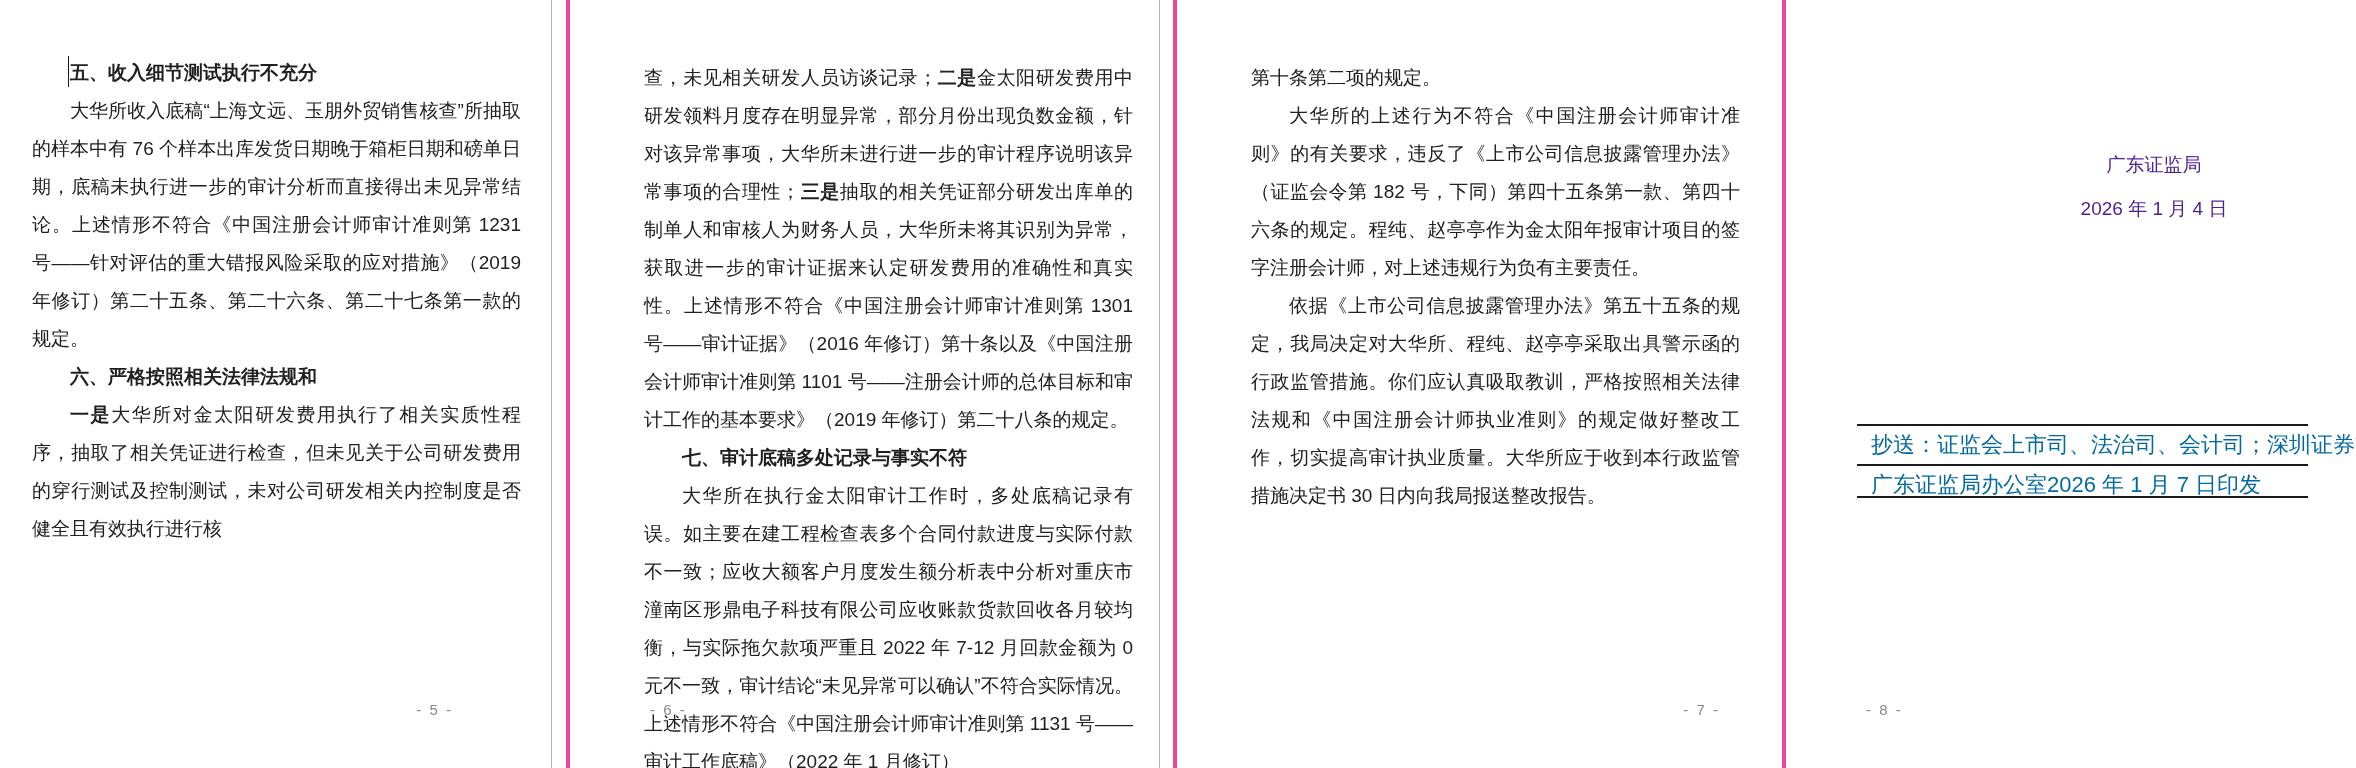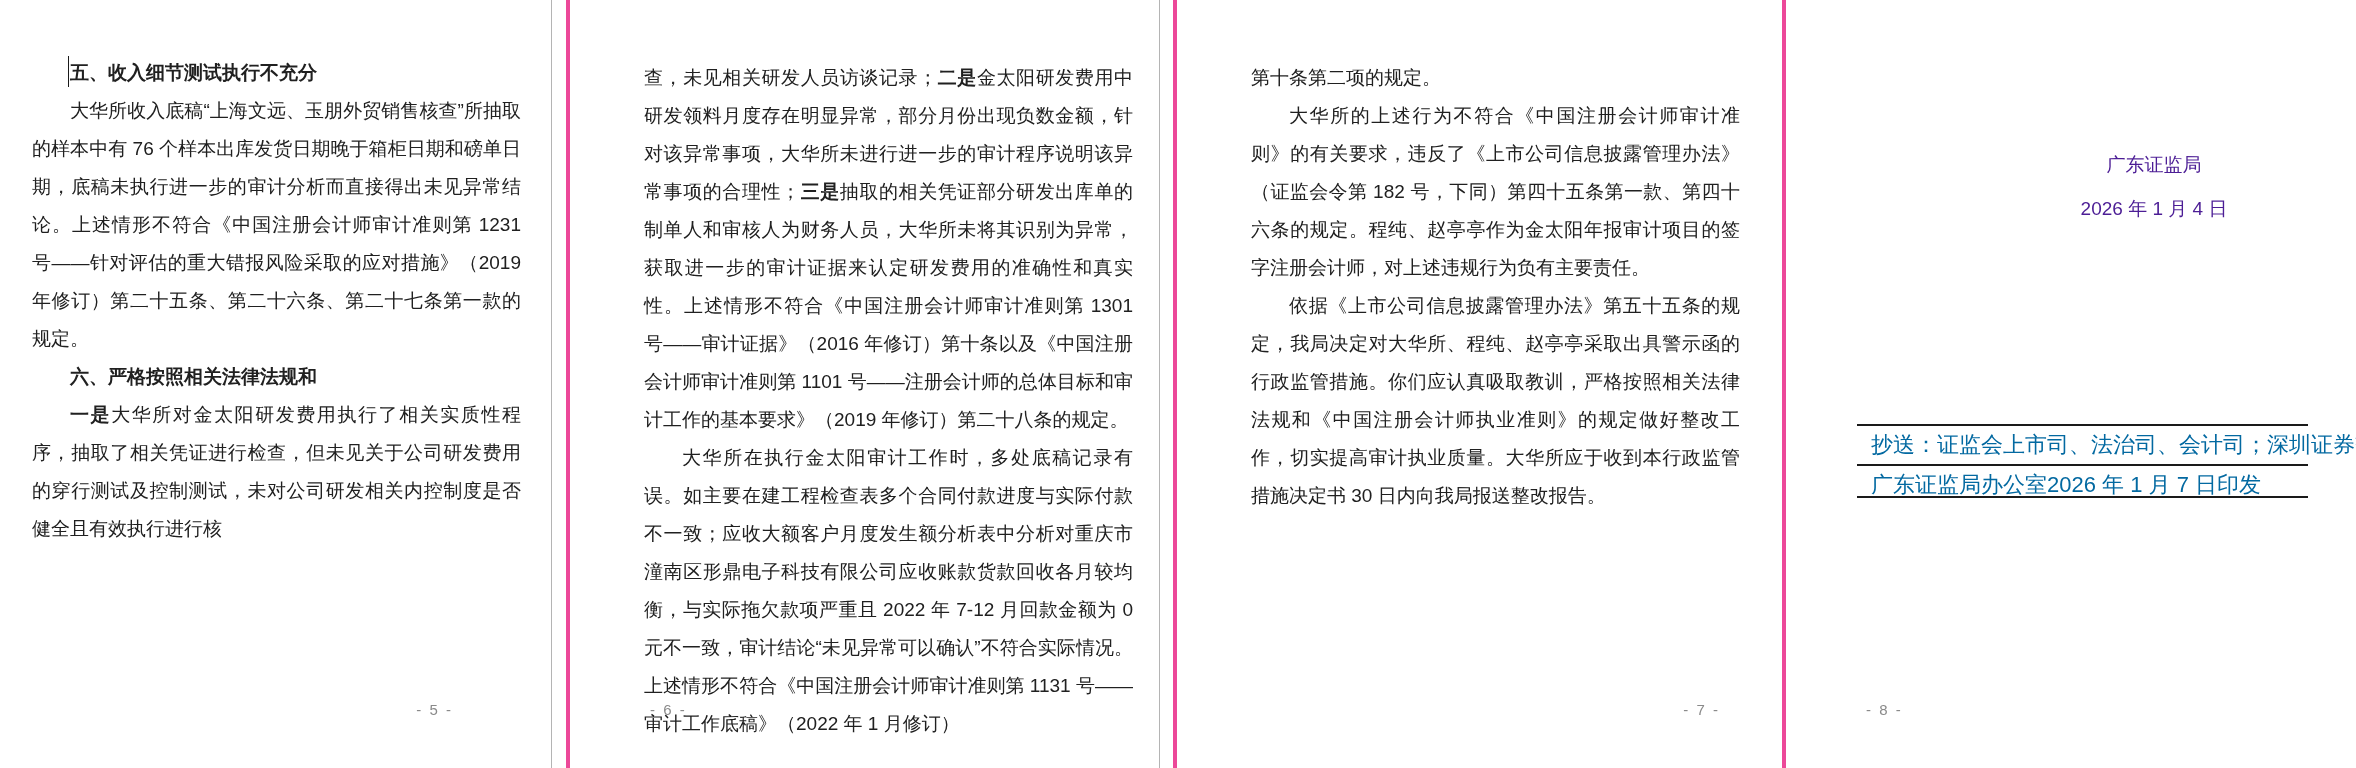--- a/index.html
+++ b/index.html
@@ -83,20 +83,21 @@
         <div class="para indent"><span>大华所收入底稿“上海文远、玉朋外贸销售核查”所抽取的样本中有 76 个样本出库发货日期晚于箱柜日期和磅单日期，底稿未执行进一步的审计分析而直接得出未见异常结论。上述情形不符合《中国注册会计师审计准则第 1231 号——针对评估的重大错报风险采取的应对措施》（2019 年修订）第二十五条、第二十六条、第二十七条第一款的规定。</span></div>
         <div class="para indent heading"><span class="b">六、严格按照相关法律法规和</span></div>
         <div class="para indent"><span class="b">一是</span><span>大华所对金太阳研发费用执行了相关实质性程序，抽取了相关凭证进行检查，但未见关于公司研发费用的穿行测试及控制测试，未对公司研发相关内控制度是否健全且有效执行进行核</span></div>
       </div>
     <div class="pagenum pn-right">- 5 -</div>
   </section>
 
   <section class="page p6">
     <div class="body">
         <div class="para"><span>查，未见相关研发人员访谈记录；</span><span class="b">二是</span><span>金太阳研发费用中研发领料月度存在明显异常，部分月份出现负数金额，针对该异常事项，大华所未进行进一步的审计程序说明该异常事项的合理性；</span><span class="b">三是</span><span>抽取的相关凭证部分研发出库单的制单人和审核人为财务人员，大华所未将其识别为异常，获取进一步的审计证据来认定研发费用的准确性和真实性。上述情形不符合《中国注册会计师审计准则第 1301 号——审计证据》（2016 年修订）第十条以及《中国注册会计师审计准则第 1101 号——注册会计师的总体目标和审计工作的基本要求》（2019 年修订）第二十八条的规定。</span></div>
+        <div class="para indent heading"><span class="b">七、审计底稿多处记录与事实不符</span></div>
         <div class="para indent"><span>大华所在执行金太阳审计工作时，多处底稿记录有误。如主要在建工程检查表多个合同付款进度与实际付款不一致；应收大额客户月度发生额分析表中分析对重庆市潼南区形鼎电子科技有限公司应收账款货款回收各月较均衡，与实际拖欠款项严重且 2022 年 7-12 月回款金额为 0 元不一致，审计结论“未见异常可以确认”不符合实际情况。上述情形不符合《中国注册会计师审计准则第 1131 号——审计工作底稿》（2022 年 1 月修订）</span></div>
       </div>
     <div class="pagenum pn-left">- 6 -</div>
   </section>
 
   <section class="page p7">
     <div class="body">
         <div class="para"><span>第十条第二项的规定。</span></div>
         <div class="para indent"><span>大华所的上述行为不符合《中国注册会计师审计准则》的有关要求，违反了《上市公司信息披露管理办法》（证监会令第 182 号，下同）第四十五条第一款、第四十六条的规定。程纯、赵亭亭作为金太阳年报审计项目的签字注册会计师，对上述违规行为负有主要责任。</span></div>
         <div class="para indent"><span>依据《上市公司信息披露管理办法》第五十五条的规定，我局决定对大华所、程纯、赵亭亭采取出具警示函的行政监管措施。你们应认真吸取教训，严格按照相关法律法规和《中国注册会计师执业准则》的规定做好整改工作，切实提高审计执业质量。大华所应于收到本行政监管措施决定书 30 日内向我局报送整改报告。</span></div>

